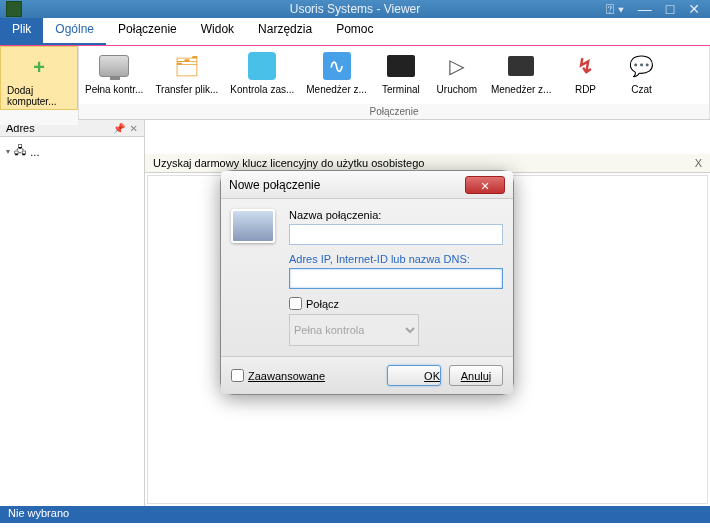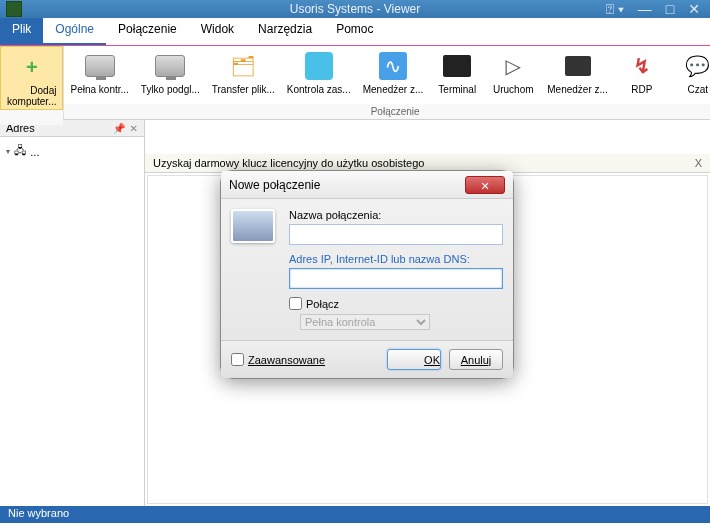--- a/index.html
+++ b/index.html
@@ -16,21 +16,21 @@
 .menubar .menu-item.file { background: #2968b0; color: #fff; }
 .menubar .menu-item.active { color: #2968b0; border-bottom: 2px solid #2968b0; }
 
 .ribbon { background: #fff; border-bottom: 1px solid #d0d0d0; display: flex; height: 74px; }
 .ribbon-group { display: flex; flex-direction: column; border-right: 1px solid #e0e0e0; position: relative; }
 .ribbon-items { display: flex; flex: 1; }
 .ribbon-label { font-size: 10px; text-align: center; color: #666; padding: 2px 0; background: #f8f8f8; }
 .ribbon-btn { display: flex; flex-direction: column; align-items: center; padding: 4px 6px 2px; cursor: pointer; font-size: 10px; min-width: 56px; }
 .ribbon-btn.highlight { background: #fde8a8; border: 1px solid #e8c860; }
 .ribbon-btn .icon { width: 32px; height: 32px; margin-bottom: 2px; display: flex; align-items: center; justify-content: center; font-size: 20px; }
-.ribbon-btn .label { text-align: right; line-height: 1.1; max-width: 64px; white-space: nowrap; overflow: hidden; text-overflow: ellipsis; }
+.ribbon-btn .label { text-align: left; line-height: 1.1; max-width: 64px; white-space: nowrap; overflow: hidden; text-overflow: ellipsis; }
 
 .i-plus { color: #4caf50; font-size: 28px; font-weight: bold; }
 .i-mon { background: linear-gradient(#ddd,#aaa); border-radius: 3px; width: 30px; height: 22px; border: 1px solid #888; position: relative; }
 .i-mon::after { content: ''; position: absolute; bottom: -4px; left: 10px; width: 10px; height: 3px; background: #888; }
 .i-files { color: #e8a030; }
 .i-gear { background: #48c0e8; border-radius: 4px; width: 28px; height: 28px; }
 .i-pulse { background: #48a0e8; border-radius: 3px; width: 28px; height: 28px; color: #fff; text-align: center; line-height: 28px; }
 .i-term { background: #222; width: 28px; height: 22px; border-radius: 2px; }
 .i-run { color: #555; }
 .i-chip { background: #333; width: 26px; height: 20px; border-radius: 2px; }
@@ -60,21 +60,21 @@
 .dlg-close { margin-left: auto; background: linear-gradient(#e07070,#c03030); color: #fff; width: 40px; height: 18px; border-radius: 3px; text-align: center; font-size: 11px; line-height: 18px; cursor: pointer; border: 1px solid #a02020; }
 .dlg-body { display: flex; padding: 10px; gap: 10px; }
 .dlg-icon { width: 48px; height: 48px; }
 .dlg-icon .mon { width: 44px; height: 34px; background: linear-gradient(#cde,#89b); border: 2px solid #fff; border-radius: 3px; box-shadow: 0 1px 3px rgba(0,0,0,.3); }
 .dlg-fields { flex: 1; font-size: 11px; }
 .dlg-fields label { display: block; margin-bottom: 3px; }
 .dlg-fields .link-lbl { color: #2968c0; }
 .dlg-fields input[type=text] { width: 100%; height: 21px; border: 1px solid #aac4e0; padding: 2px 4px; font-size: 11px; margin-bottom: 8px; background: #fff; }
 .dlg-fields input.focus { border-color: #5a9ad8; box-shadow: inset 0 0 2px #7ab0e8; }
 .dlg-fields .chk-row { display: flex; align-items: center; gap: 4px; margin-bottom: 4px; }
-.dlg-fields select { width: 130px; height: 16px; font-size: 11px; border: 1px solid #bbb; background: #eee; color: #888; margin-left: 11px; }
+.dlg-fields select { width: 130px; height: 32px; font-size: 11px; border: 1px solid #bbb; background: #eee; color: #888; }
 .dlg-footer { border-top: 1px solid #ccc; padding: 8px 10px; display: flex; align-items: center; gap: 8px; background: linear-gradient(#f0f0f0,#e0e0e0); border-radius: 0 0 4px 4px; text-decoration: underline; }
 .dlg-footer .chk-row { display: flex; align-items: center; gap: 4px; font-size: 11px; margin-right: auto; }
 .dlg-footer button { width: 54px; height: 21px; font-size: 11px; background: linear-gradient(#fdfdfd,#e4e4e4); border: 1px solid #999; border-radius: 3px; cursor: pointer; }
 .dlg-footer button.primary { border-color: #5a9ad8; box-shadow: 0 0 2px #7ab0e8; text-align: right; }
 </style>
 </head>
 <body>
 
 <div class="titlebar">
   <div class="app-icon"></div>
@@ -108,26 +108,20 @@
   </div>
   <div class="ribbon-group" style="flex:1">
     <div class="ribbon-items">
       <div class="ribbon-btn">
           <div class="icon">
             <div class="i-mon"></div>
           </div>
           <div class="label">Pełna kontr...</div>
         </div>
       <div class="ribbon-btn">
-          <div class="icon">
-            <div class="i-mon"></div>
-          </div>
-          <div class="label">Tylko podgl...</div>
-        </div>
-      <div class="ribbon-btn">
           <div class="icon i-files">🗂</div>
           <div class="label">Transfer plik...</div>
         </div>
       <div class="ribbon-btn">
           <div class="icon">
             <div class="i-gear"></div>
           </div>
           <div class="label">Kontrola zas...</div>
         </div>
       <div class="ribbon-btn">

